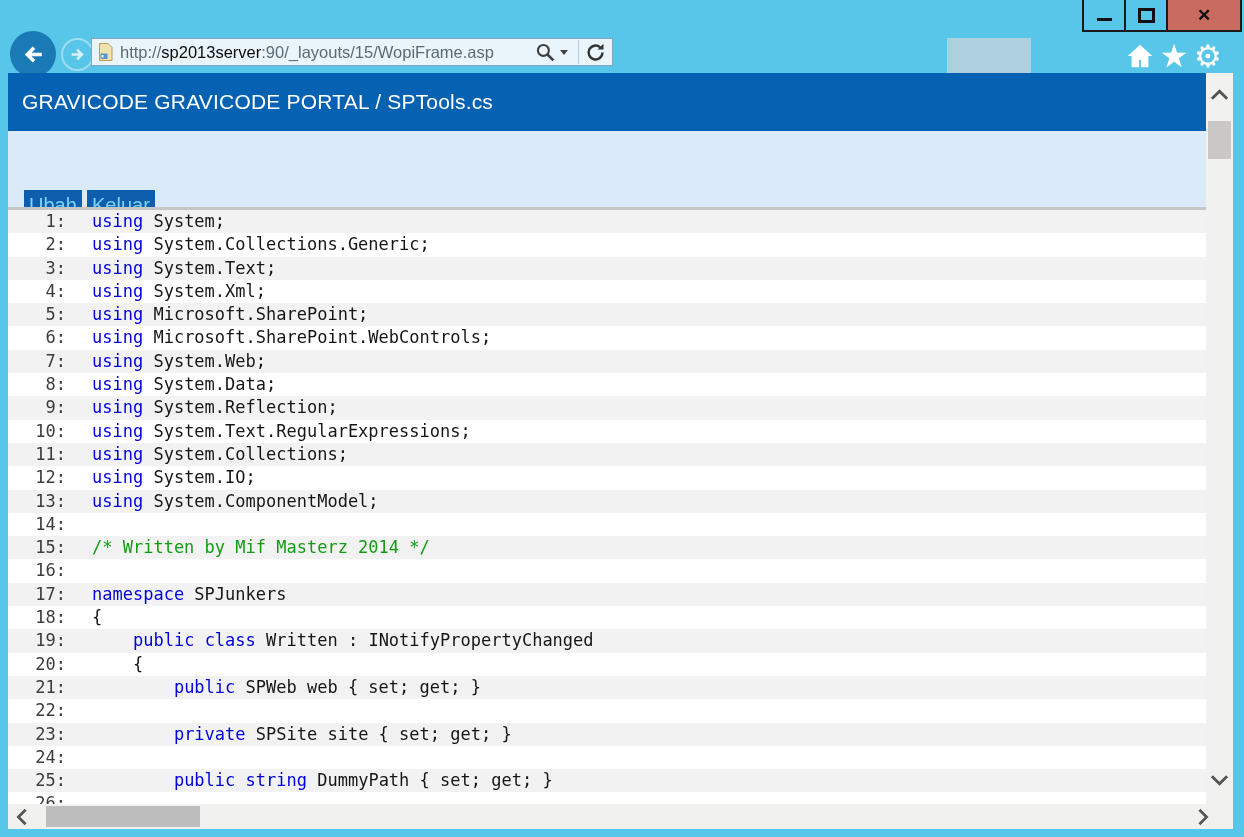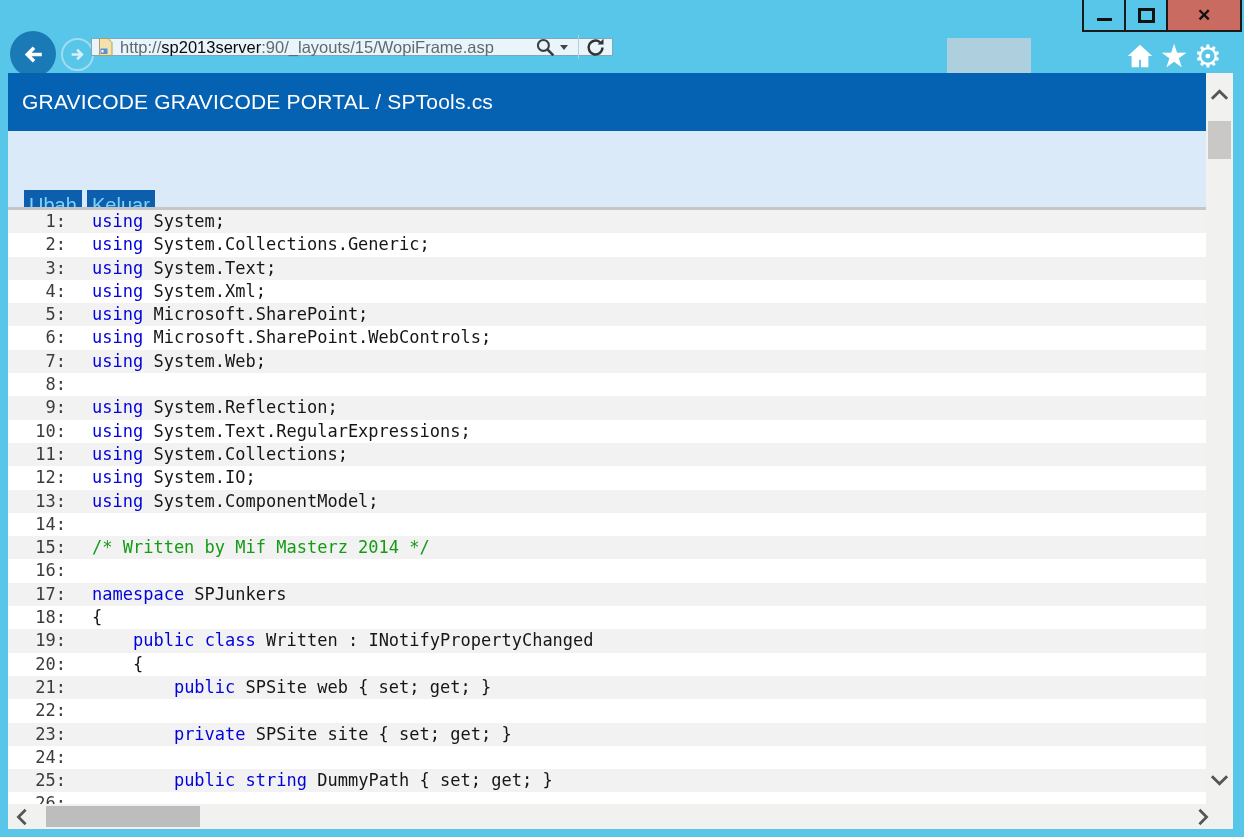--- a/index.html
+++ b/index.html
@@ -14,21 +14,21 @@
   .winbtn.close{width:72px;background:#c96b60;}
   .glyph-min{width:15px;height:3px;background:#111;margin-top:8px;}
   .glyph-max{width:11px;height:9px;border:3px solid #111;}
   .glyph-close{font-size:17px;font-weight:bold;color:#111;line-height:1;}
 
   
   .btn-back{position:absolute;left:10px;top:31px;width:46px;height:46px;border-radius:50%;
             background:#1a7ab6;display:flex;align-items:center;justify-content:center;}
   .btn-fwd{position:absolute;left:61px;top:38px;width:33px;height:33px;border-radius:50%;
            border:2px solid #9edcf2;box-sizing:border-box;display:flex;align-items:center;justify-content:center;}
-  .addressbar{position:absolute;left:91px;top:38px;width:522px;height:18px;background:#e9f5fb;
+  .addressbar{position:absolute;left:91px;top:38px;width:522px;height:28px;background:#e9f5fb;
               border:1px solid #7fa6ba;box-sizing:border-box;display:flex;align-items:center;padding:0 6px;}
   .fav{flex:none;margin-right:7px;}
   .url{flex:1;font-size:16.5px;color:#5d6a72;white-space:nowrap;overflow:hidden;}
   .url .domain{color:#0a0a0a;}
   .addr-icons{flex:none;display:flex;align-items:center;}
   .caret-down{width:0;height:0;border:4px solid transparent;border-top:5px solid #444;margin:5px 4px 0 4px;}
   .addr-sep{width:1px;height:24px;background:#b9cdd8;margin:0 6px;}
 
   .tab{position:absolute;left:617px;top:36px;width:328px;height:37px;background:#fbfdfe;
        display:flex;align-items:center;padding:0 12px;box-sizing:border-box;margin-top:40px;}
@@ -157,34 +157,34 @@
   <div class="separator"></div>
 
   <div class="code">
       <div class="crow"><span class="lnum">1:</span><span class="lcode"><span class="k">using</span><span class="p"> System;</span></span></div>
       <div class="crow"><span class="lnum">2:</span><span class="lcode"><span class="k">using</span><span class="p"> System.Collections.Generic;</span></span></div>
       <div class="crow"><span class="lnum">3:</span><span class="lcode"><span class="k">using</span><span class="p"> System.Text;</span></span></div>
       <div class="crow"><span class="lnum">4:</span><span class="lcode"><span class="k">using</span><span class="p"> System.Xml;</span></span></div>
       <div class="crow"><span class="lnum">5:</span><span class="lcode"><span class="k">using</span><span class="p"> Microsoft.SharePoint;</span></span></div>
       <div class="crow"><span class="lnum">6:</span><span class="lcode"><span class="k">using</span><span class="p"> Microsoft.SharePoint.WebControls;</span></span></div>
       <div class="crow"><span class="lnum">7:</span><span class="lcode"><span class="k">using</span><span class="p"> System.Web;</span></span></div>
-      <div class="crow"><span class="lnum">8:</span></div>
+      <div class="crow"><span class="lnum">8:</span><span class="lcode"><span class="k">using</span><span class="p"> System.Data;</span></span></div>
       <div class="crow"><span class="lnum">9:</span><span class="lcode"><span class="k">using</span><span class="p"> System.Reflection;</span></span></div>
       <div class="crow"><span class="lnum">10:</span><span class="lcode"><span class="k">using</span><span class="p"> System.Text.RegularExpressions;</span></span></div>
       <div class="crow"><span class="lnum">11:</span><span class="lcode"><span class="k">using</span><span class="p"> System.Collections;</span></span></div>
       <div class="crow"><span class="lnum">12:</span><span class="lcode"><span class="k">using</span><span class="p"> System.IO;</span></span></div>
       <div class="crow"><span class="lnum">13:</span><span class="lcode"><span class="k">using</span><span class="p"> System.ComponentModel;</span></span></div>
       <div class="crow"><span class="lnum">14:</span><span class="lcode"></span></div>
       <div class="crow"><span class="lnum">15:</span><span class="lcode"><span class="c">/* Written by Mif Masterz 2014 */</span></span></div>
       <div class="crow"><span class="lnum">16:</span><span class="lcode"></span></div>
       <div class="crow"><span class="lnum">17:</span><span class="lcode"><span class="k">namespace</span><span class="p"> SPJunkers</span></span></div>
       <div class="crow"><span class="lnum">18:</span><span class="lcode"><span class="p">{</span></span></div>
       <div class="crow"><span class="lnum">19:</span><span class="lcode"><span class="p">    </span><span class="k">public</span><span class="p"> </span><span class="k">class</span><span class="p"> Written : INotifyPropertyChanged</span></span></div>
       <div class="crow"><span class="lnum">20:</span><span class="lcode"><span class="p">    {</span></span></div>
-      <div class="crow"><span class="lnum">21:</span><span class="lcode"><span class="p">        </span><span class="k">public</span><span class="p"> SPSite web { set; get; }</span></span></div>
+      <div class="crow"><span class="lnum">21:</span><span class="lcode"><span class="p">        </span><span class="k">public</span><span class="p"> SPWeb web { set; get; }</span></span></div>
       <div class="crow"><span class="lnum">22:</span><span class="lcode"></span></div>
       <div class="crow"><span class="lnum">23:</span><span class="lcode"><span class="p">        </span><span class="k">private</span><span class="p"> SPSite site { set; get; }</span></span></div>
       <div class="crow"><span class="lnum">24:</span><span class="lcode"></span></div>
       <div class="crow"><span class="lnum">25:</span><span class="lcode"><span class="p">        </span><span class="k">public</span><span class="p"> </span><span class="k">string</span><span class="p"> DummyPath { set; get; }</span></span></div>
       <div class="crow"><span class="lnum">26:</span><span class="lcode"></span></div>
     </div>
 
   <div class="vscroll">
     <svg class="vs-up" width="19" height="12" viewBox="0 0 20 12">
       <path d="M2 10 L10 2 L18 10" fill="none" stroke="#555" stroke-width="3"></path>

